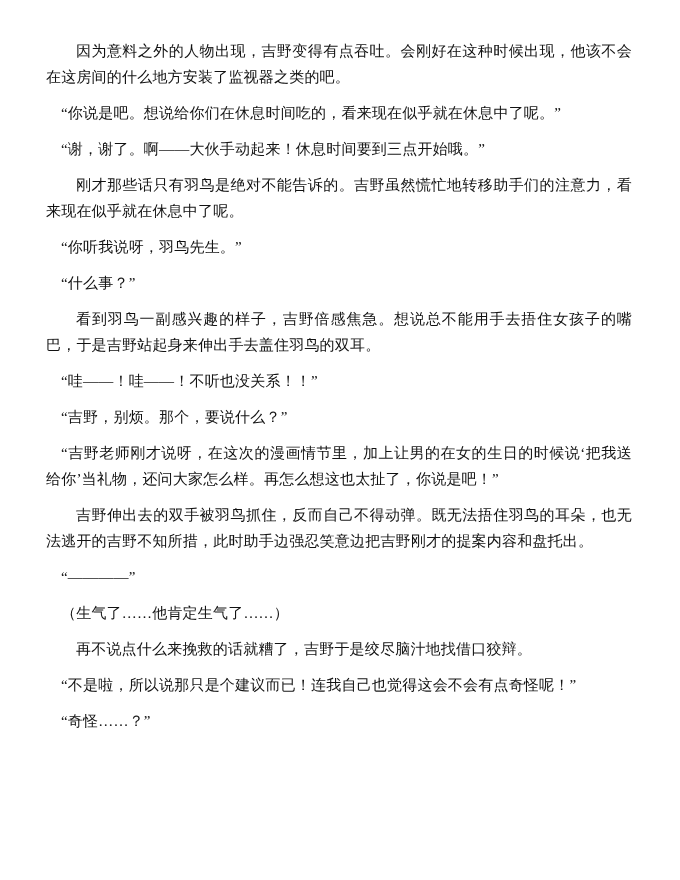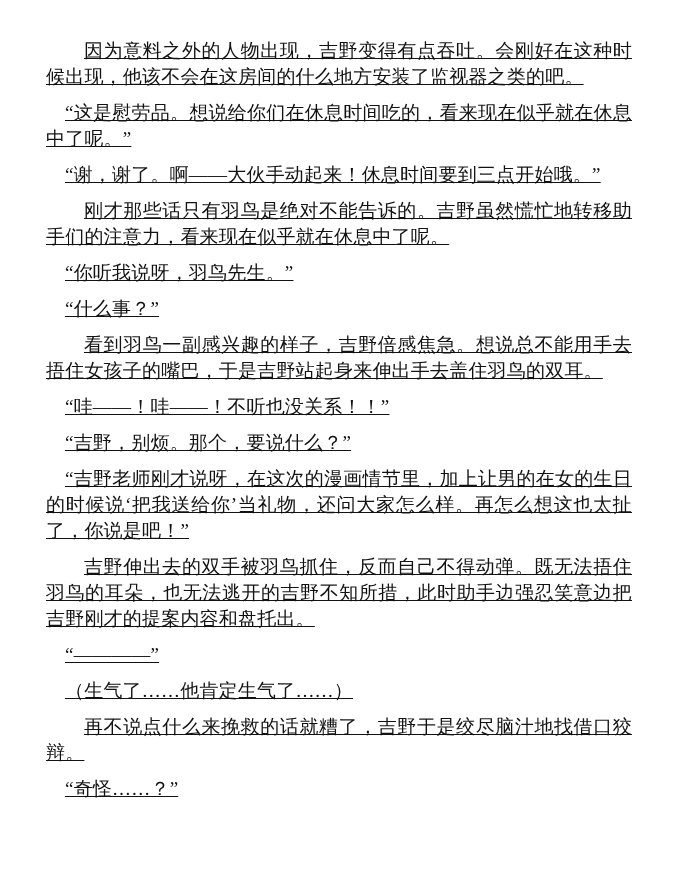--- a/index.html
+++ b/index.html
@@ -16,28 +16,27 @@
   }
   #page {
     width: 680px;
     height: 880px;
     box-sizing: border-box;
     padding: 38px 44px 20px 46px;
     position: relative;
     background: #ffffff;
   }
   .para {
-    font-size: 19px;
+    font-size: 15px;
     line-height: 26px;
     text-align: justify;
     text-justify: inter-ideograph;
     margin: 0 4px 10px 0;
     letter-spacing: 0.2px;
     color: #121212;
-    text-decoration: underline;
   }
   .indent {
     text-indent: 2em;
   }
   .quote {
     text-indent: 1em;
   }
   
   #page:after {
     content: "";
@@ -45,28 +44,29 @@
     inset: 0;
     pointer-events: none;
   }
 </style>
 </head>
 <body>
 
 <div id="page">
   <div id="body-text">
       <p class="para indent">因为意料之外的人物出现，吉野变得有点吞吐。会刚好在这种时候出现，他该不会在这房间的什么地方安装了监视器之类的吧。</p>
-      <p class="para quote">“这是慰劳品。想说给你们在休息时间吃的，看来现在似乎就在休息中了呢。”</p>
+      <p class="para quote">“你说是吧。想说给你们在休息时间吃的，看来现在似乎就在休息中了呢。”</p>
       <p class="para quote">“谢，谢了。啊——大伙手动起来！休息时间要到三点开始哦。”</p>
       <p class="para indent">刚才那些话只有羽鸟是绝对不能告诉的。吉野虽然慌忙地转移助手们的注意力，看来现在似乎就在休息中了呢。</p>
       <p class="para quote">“你听我说呀，羽鸟先生。”</p>
       <p class="para quote">“什么事？”</p>
       <p class="para indent">看到羽鸟一副感兴趣的样子，吉野倍感焦急。想说总不能用手去捂住女孩子的嘴巴，于是吉野站起身来伸出手去盖住羽鸟的双耳。</p>
       <p class="para quote">“哇——！哇——！不听也没关系！！”</p>
       <p class="para quote">“吉野，别烦。那个，要说什么？”</p>
       <p class="para quote">“吉野老师刚才说呀，在这次的漫画情节里，加上让男的在女的生日的时候说‘把我送给你’当礼物，还问大家怎么样。再怎么想这也太扯了，你说是吧！”</p>
       <p class="para indent">吉野伸出去的双手被羽鸟抓住，反而自己不得动弹。既无法捂住羽鸟的耳朵，也无法逃开的吉野不知所措，此时助手边强忍笑意边把吉野刚才的提案内容和盘托出。</p>
       <p class="para quote">“————”</p>
       <p class="para quote">（生气了……他肯定生气了……）</p>
       <p class="para indent">再不说点什么来挽救的话就糟了，吉野于是绞尽脑汁地找借口狡辩。</p>
+      <p class="para quote">“不是啦，所以说那只是个建议而已！连我自己也觉得这会不会有点奇怪呢！”</p>
       <p class="para quote">“奇怪……？”</p>
     </div>
 </div>
 
 </body></html>

